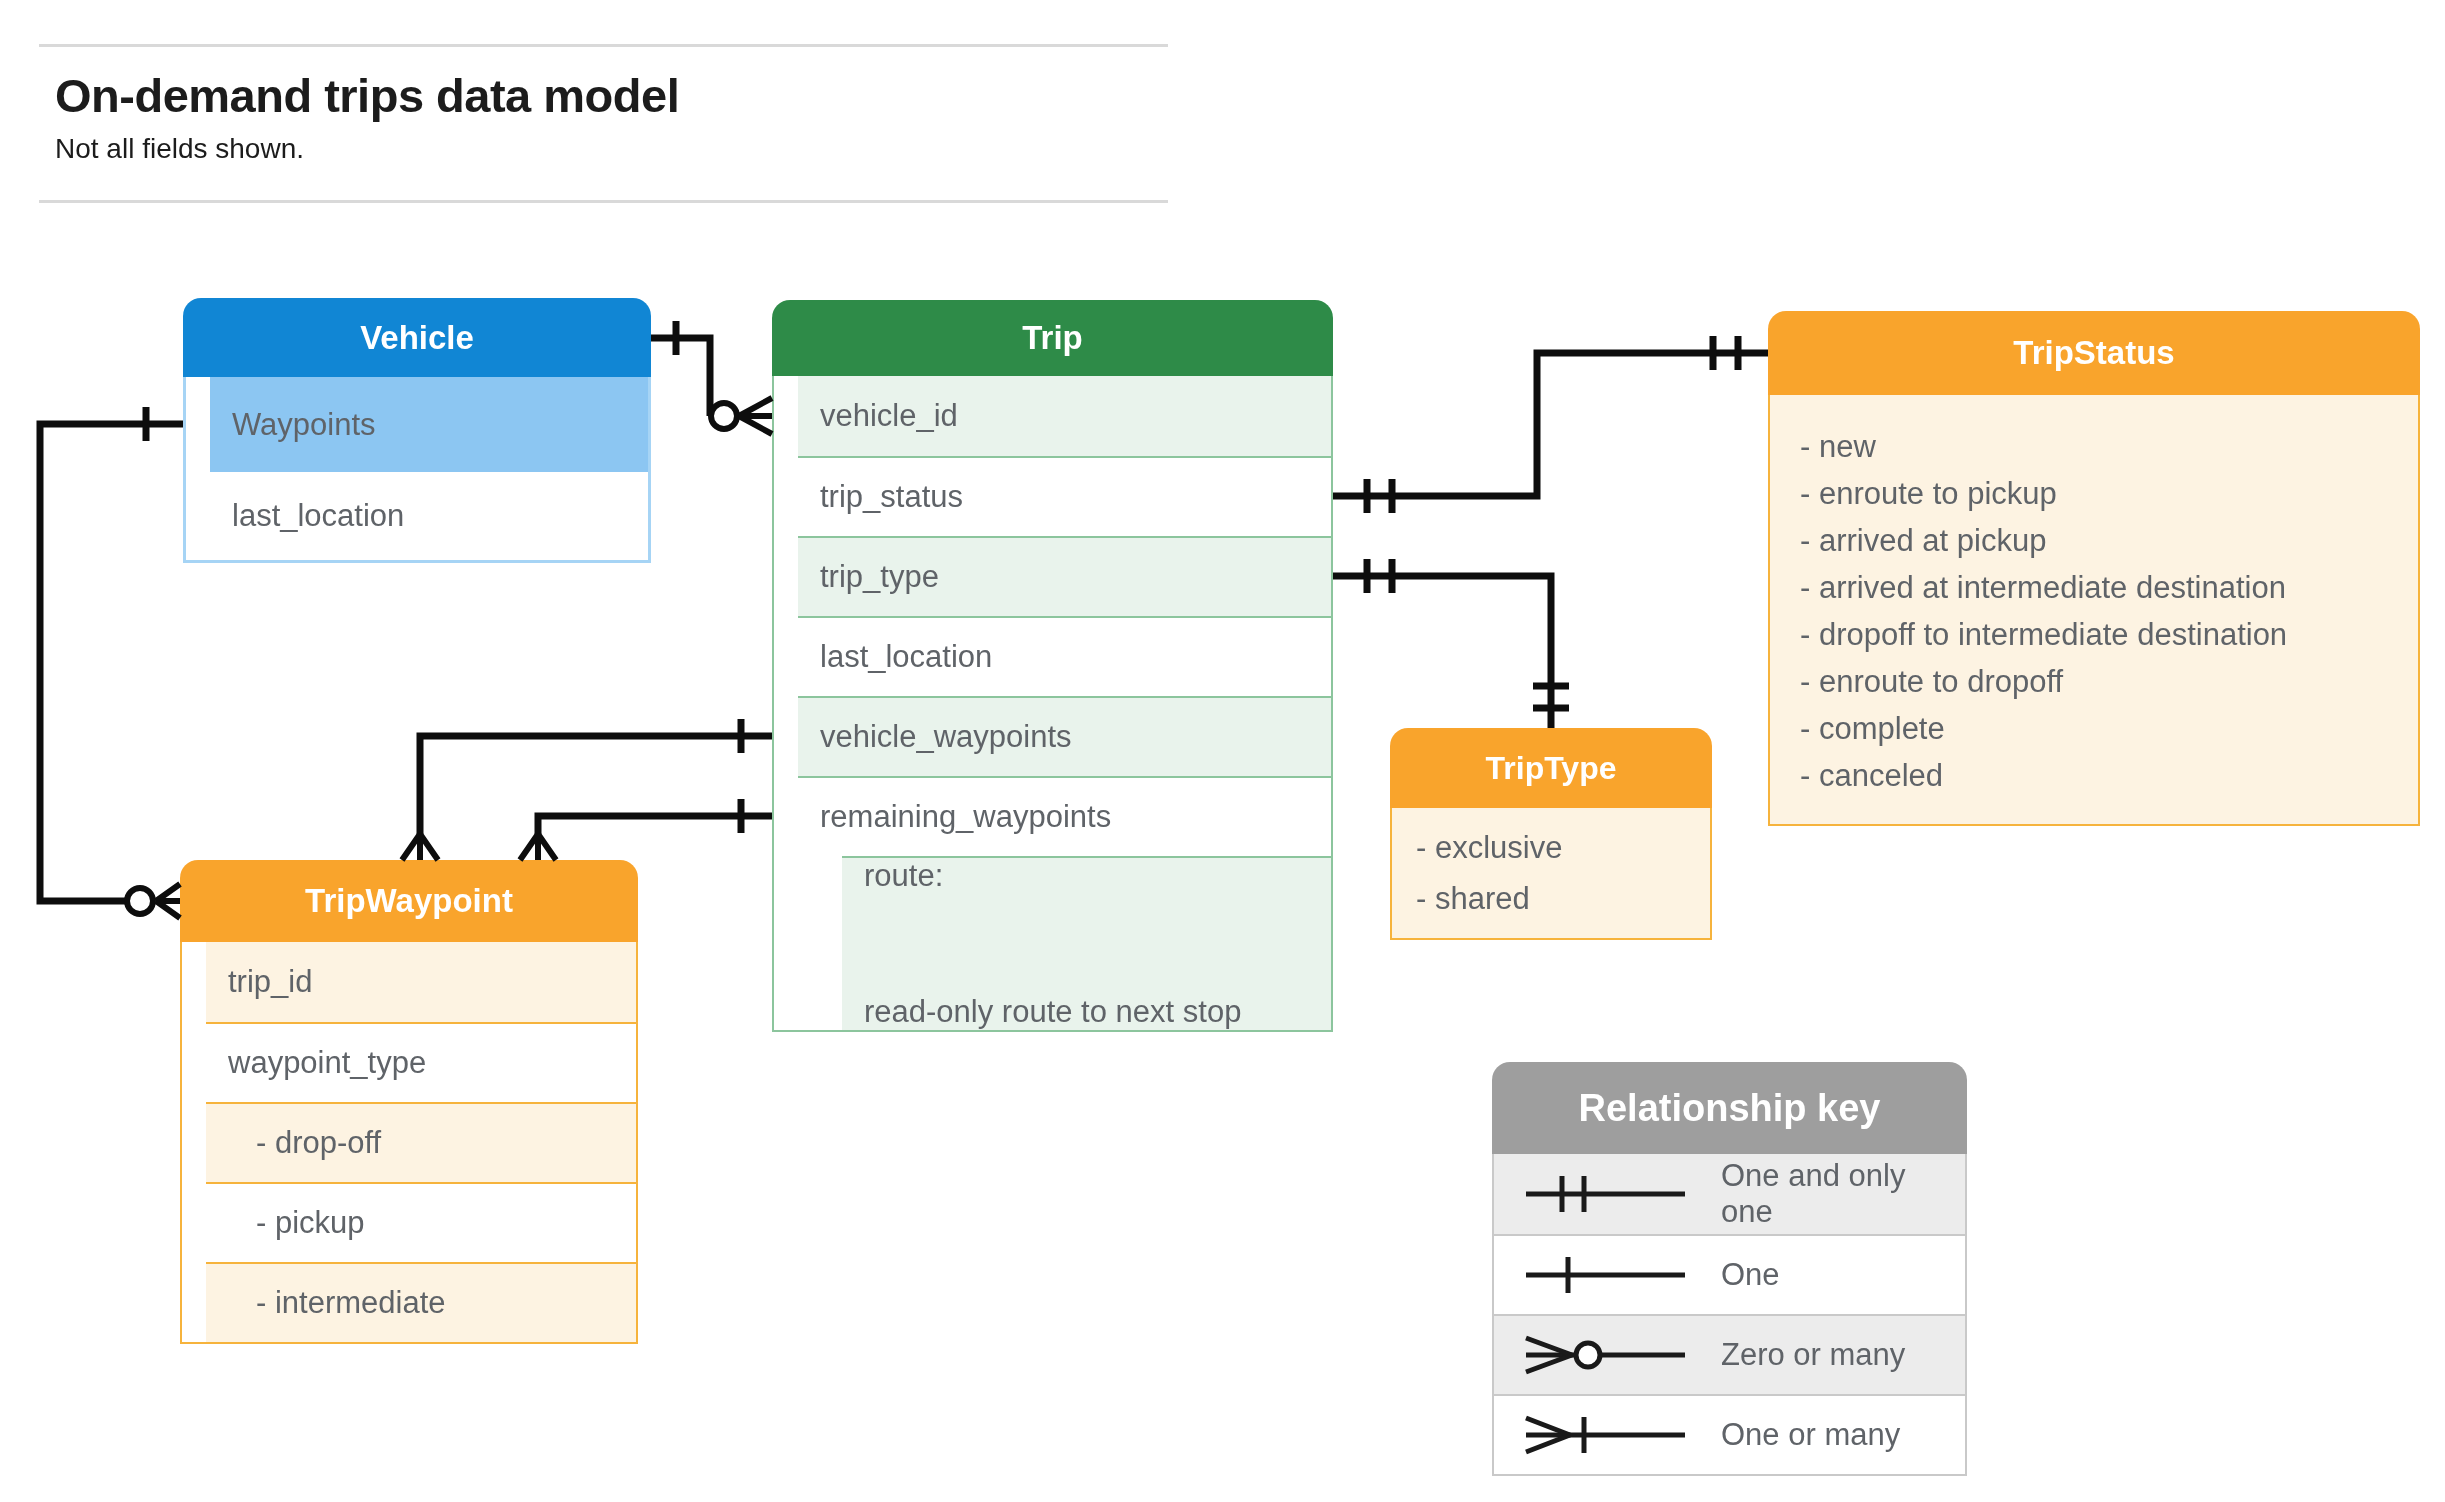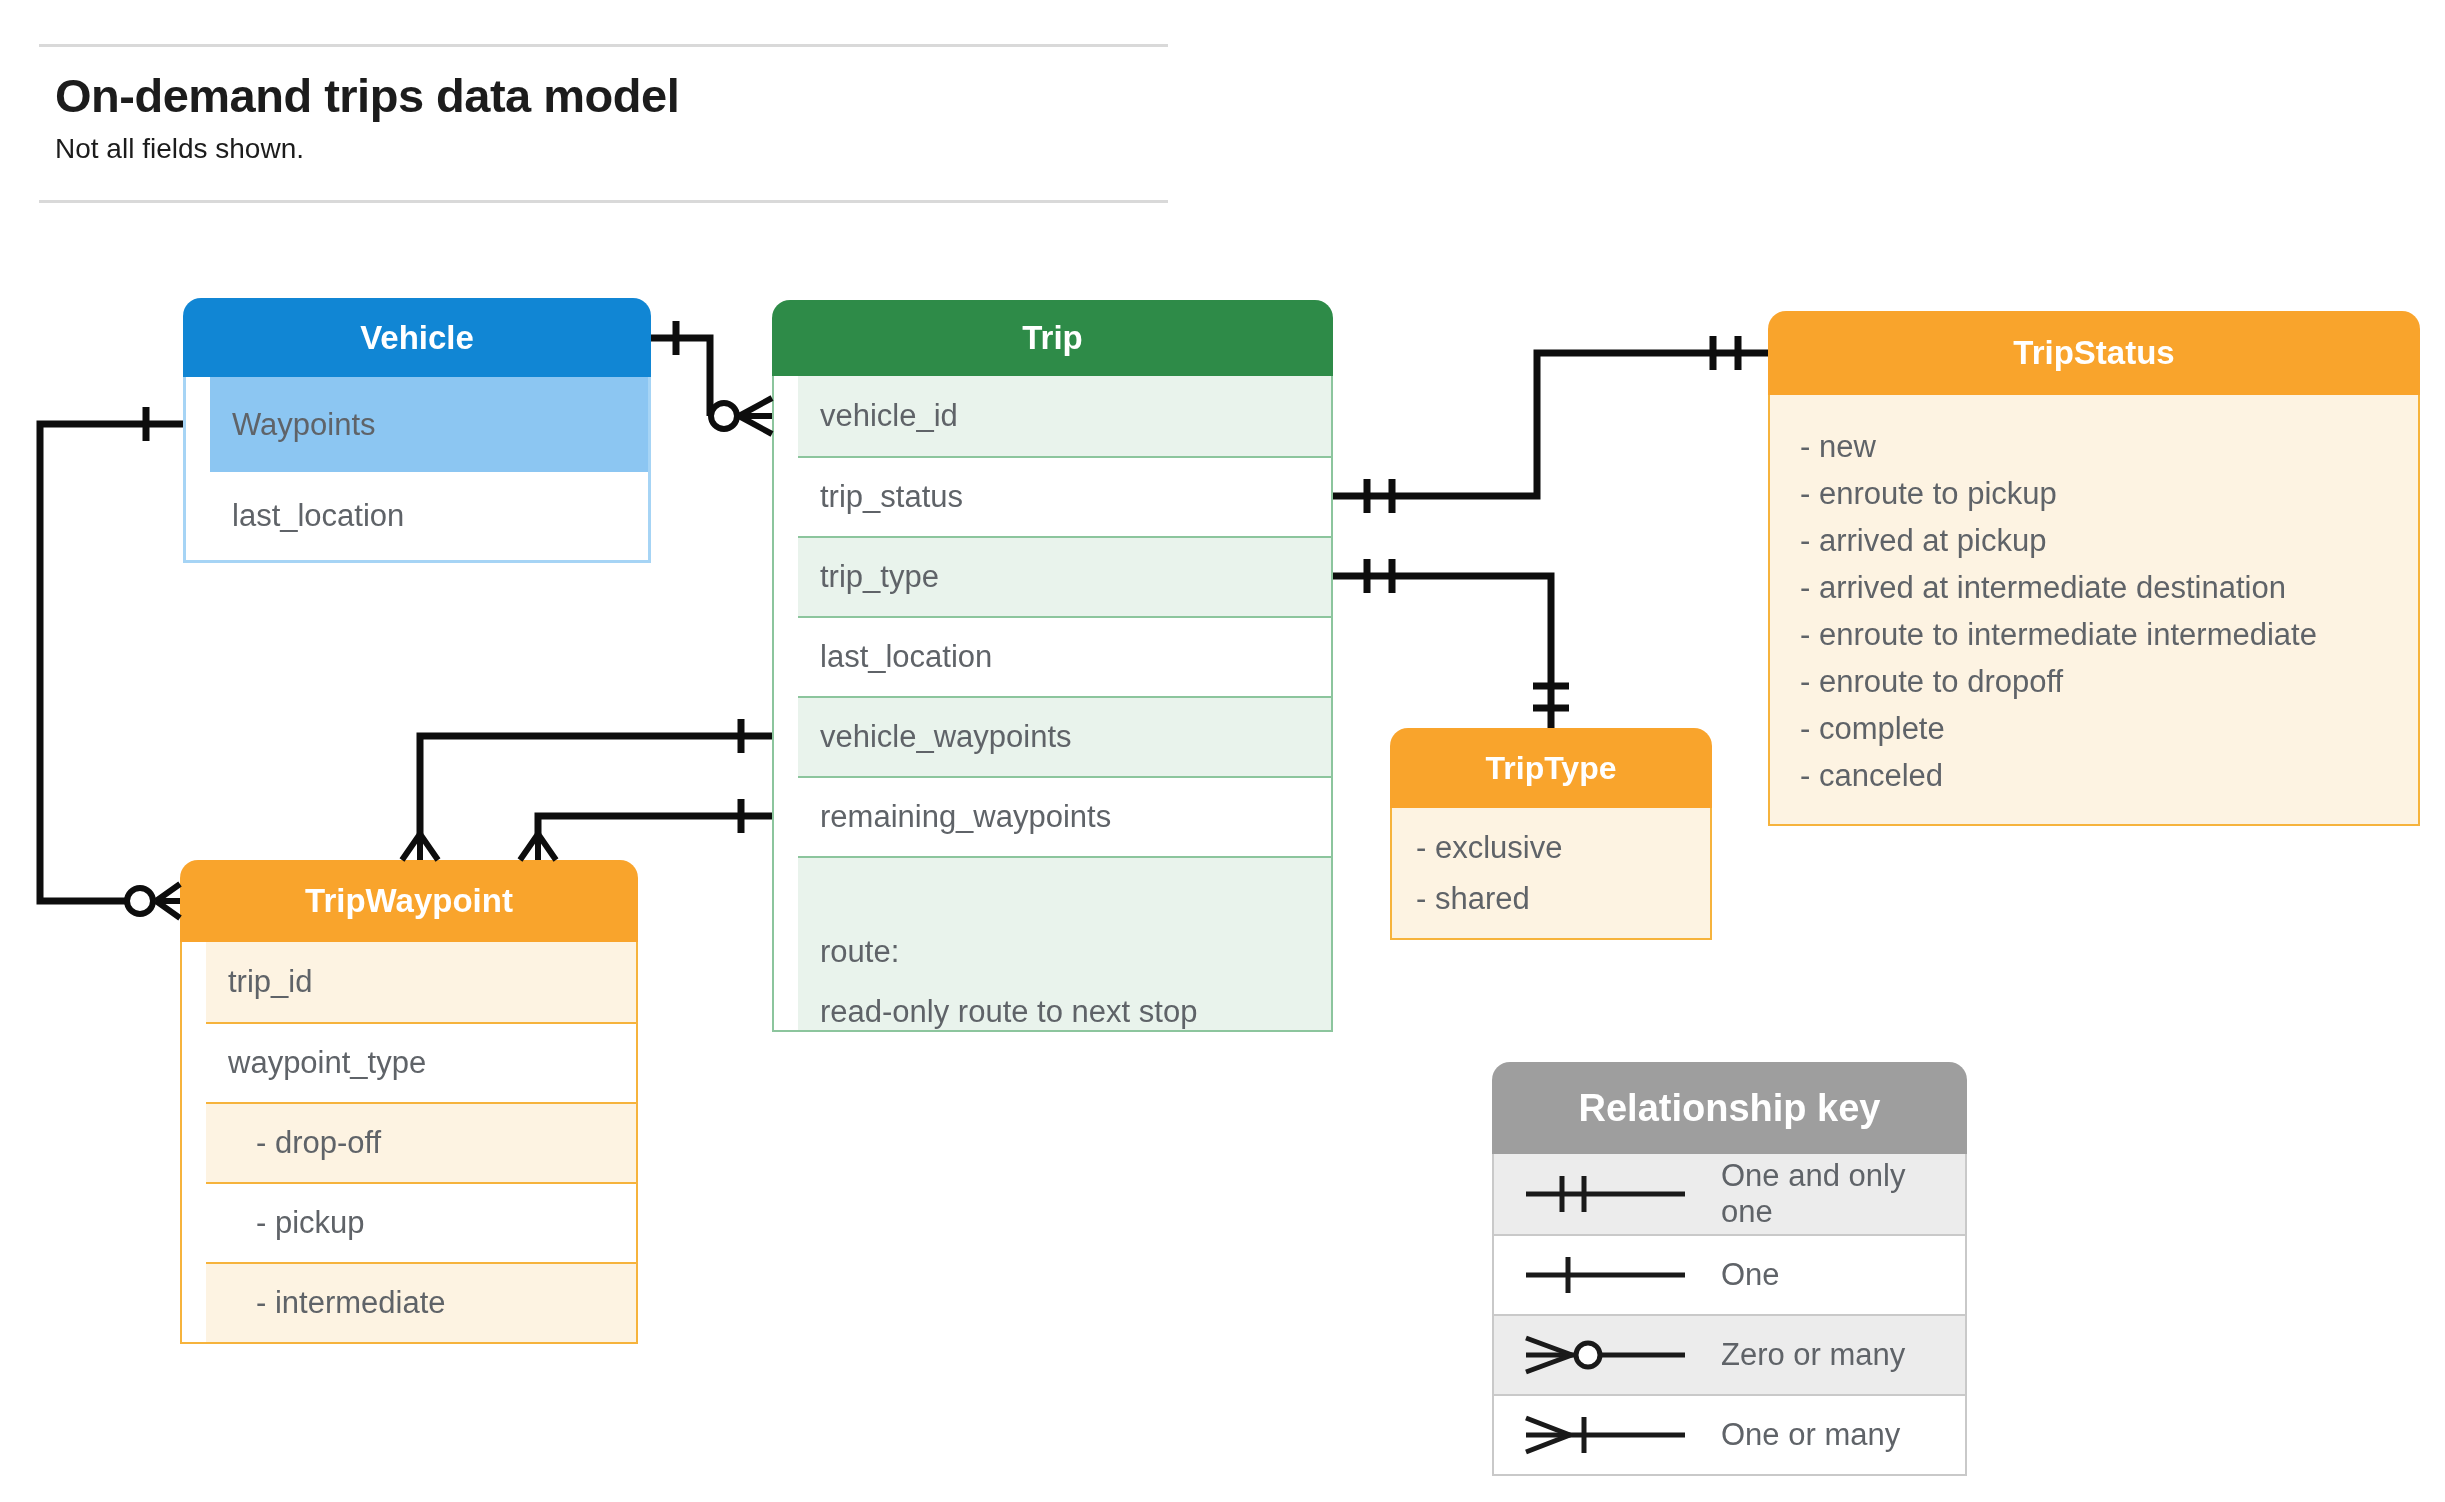--- a/index.html
+++ b/index.html
@@ -50,22 +50,22 @@
   
   #trip { left: 772px; top: 300px; width: 561px; }
   #trip .hdr { height: 76px; background: #2e8b48; }
   #trip .body { border: 2px solid #8cc59d; border-top: none; }
   #trip .row { height: 80px; border-top: 2px solid #8cc59d; }
   #trip .row:first-child { border-top: none; }
   #trip .row:nth-child(odd) { background: #e9f3ec; }
   #trip .row:nth-child(even) { background: #ffffff; }
   #trip .route-row {
     height: 174px; background: #e9f3ec; border-top: 2px solid #8cc59d;
-    display: flex; flex-direction: column; justify-content: flex-end;
-    font-size: 31px; color: #5f6368; padding-left: 22px; gap: 24px;
+    display: flex; flex-direction: column; justify-content: space-between;
+    font-size: 31px; color: #5f6368; padding-left: 22px; gap: 24px; margin-left: 44px;
   }
 
   
   .orange .hdr { background: #f9a42c; }
   .orange .body { border: 2px solid #f6b33c; border-top: none; }
 
   #trip-status { left: 1768px; top: 311px; width: 652px; }
   #trip-status .hdr { height: 84px; }
   #trip-status .body { background: #fdf3e2; height: 431px; padding: 28px 0 10px 30px; }
   #trip-status .item { font-size: 31px; color: #5f6368; line-height: 47px; }
@@ -140,21 +140,21 @@
   </div>
 </div>
 
 <div id="trip-status" class="entity orange">
   <div class="hdr">TripStatus</div>
   <div class="body">
     <div class="item">- new</div>
     <div class="item">- enroute to pickup</div>
     <div class="item">- arrived at pickup</div>
     <div class="item">- arrived at intermediate destination</div>
-    <div class="item">- enroute to intermediate intermediate</div>
+    <div class="item">- dropoff to intermediate destination</div>
     <div class="item">- enroute to dropoff</div>
     <div class="item">- complete</div>
     <div class="item">- canceled</div>
   </div>
 </div>
 
 <div id="trip-type" class="entity orange">
   <div class="hdr">TripType</div>
   <div class="body">
     <div class="item">- exclusive</div>

